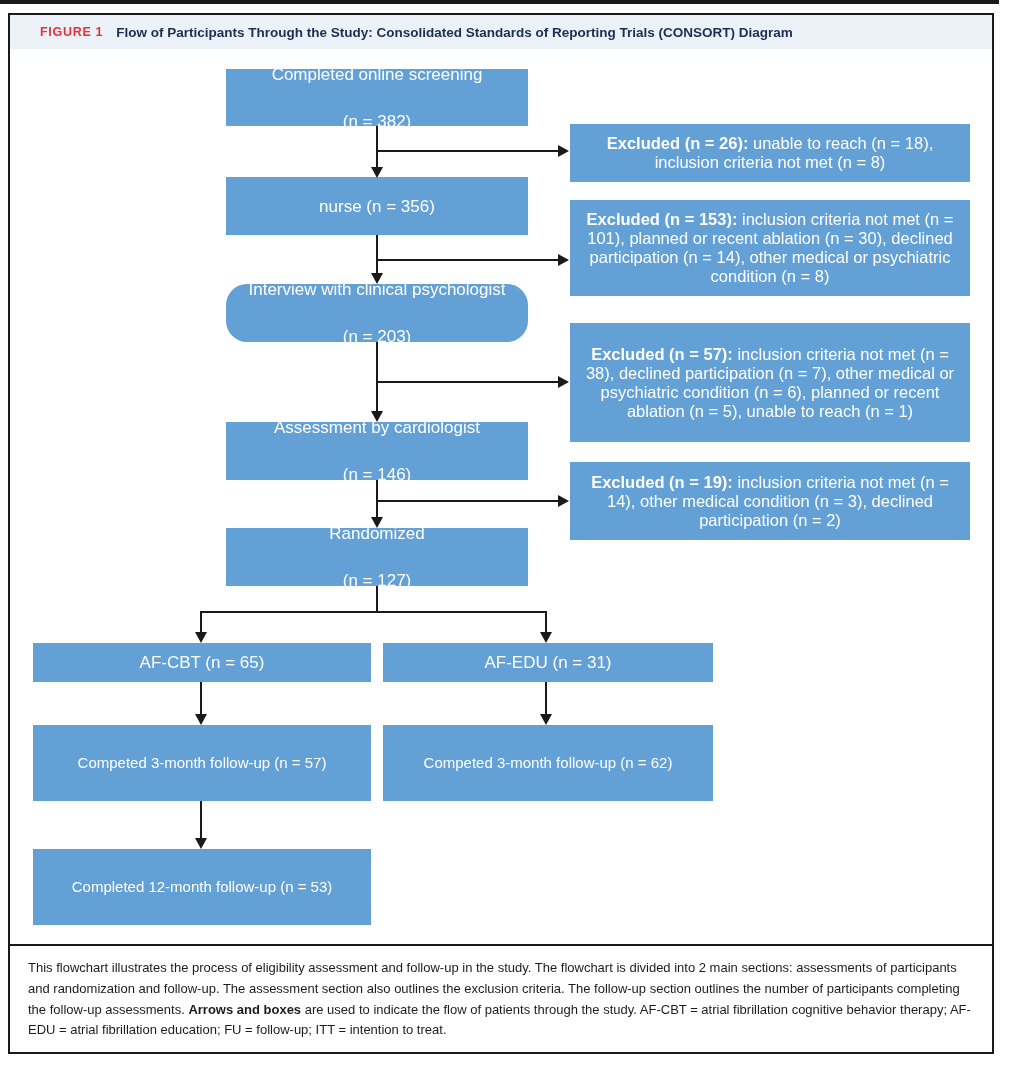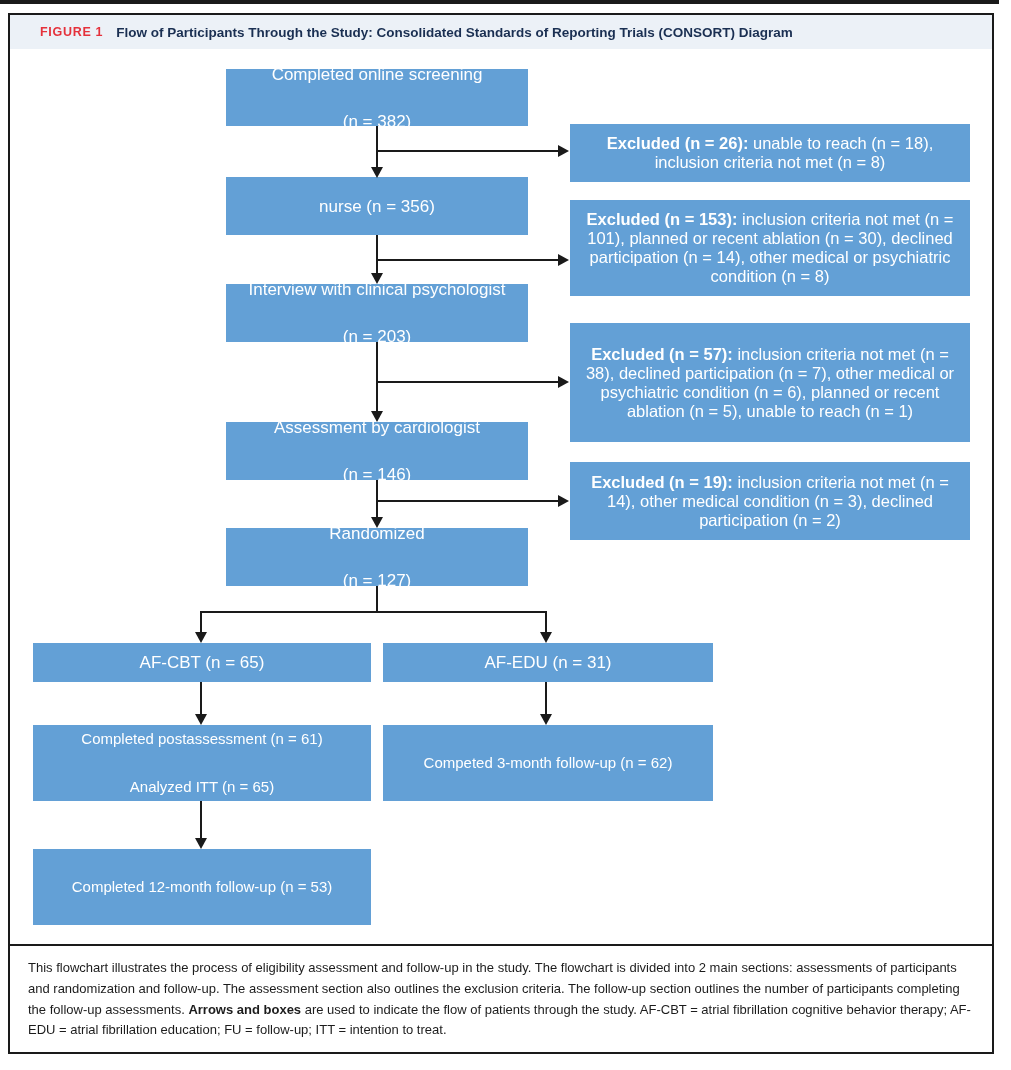--- a/index.html
+++ b/index.html
@@ -82,21 +82,21 @@
 
   <div class="flow">
 
     <div class="box" style="left:226px;top:69px;width:302px;height:57px;">
       <span>Completed online screening</span>
       <span>(n = 382)</span>
     </div>
     <div class="box" style="left:226px;top:177px;width:302px;height:58px;">
       <span>nurse (n = 356)</span>
     </div>
-    <div class="box" style="left:226px;top:284px;width:302px;height:58px;">
+    <div class="box" style="left:226px;top:284px;width:302px;height:58px;border-radius:21px;">
       <span>Interview with clinical psychologist</span>
       <span>(n = 203)</span>
     </div>
     <div class="box" style="left:226px;top:422px;width:302px;height:58px;">
       <span>Assessment by cardiologist</span>
       <span>(n = 146)</span>
     </div>
     <div class="box" style="left:226px;top:528px;width:302px;height:58px;">
       <span>Randomized</span>
       <span>(n = 127)</span>
@@ -117,20 +117,21 @@
 
     <div class="box" style="left:33px;top:643px;width:338px;height:39px;">
       <span>AF-CBT (n = 65)</span>
     </div>
     <div class="box" style="left:383px;top:643px;width:330px;height:39px;">
       <span>AF-EDU (n = 31)</span>
     </div>
 
     <div class="box fu" style="left:33px;top:725px;width:338px;height:76px;">
       <span>Completed postassessment (n = 61)</span>
+      <span>Competed 3-month follow-up (n = 57)</span>
       <span>Analyzed ITT (n = 65)</span>
     </div>
     <div class="box fu" style="left:383px;top:725px;width:330px;height:76px;">
       <span>Completed postassessment (n = 38)</span>
       <span>Competed 3-month follow-up (n = 62)</span>
       <span>Analyzed ITT (n = 62)</span>
     </div>
     <div class="box fu" style="left:33px;top:849px;width:338px;height:76px;">
       <span>Completed 6-month follow-up (n = 55)</span>
       <span>Completed 12-month follow-up (n = 53)</span>

